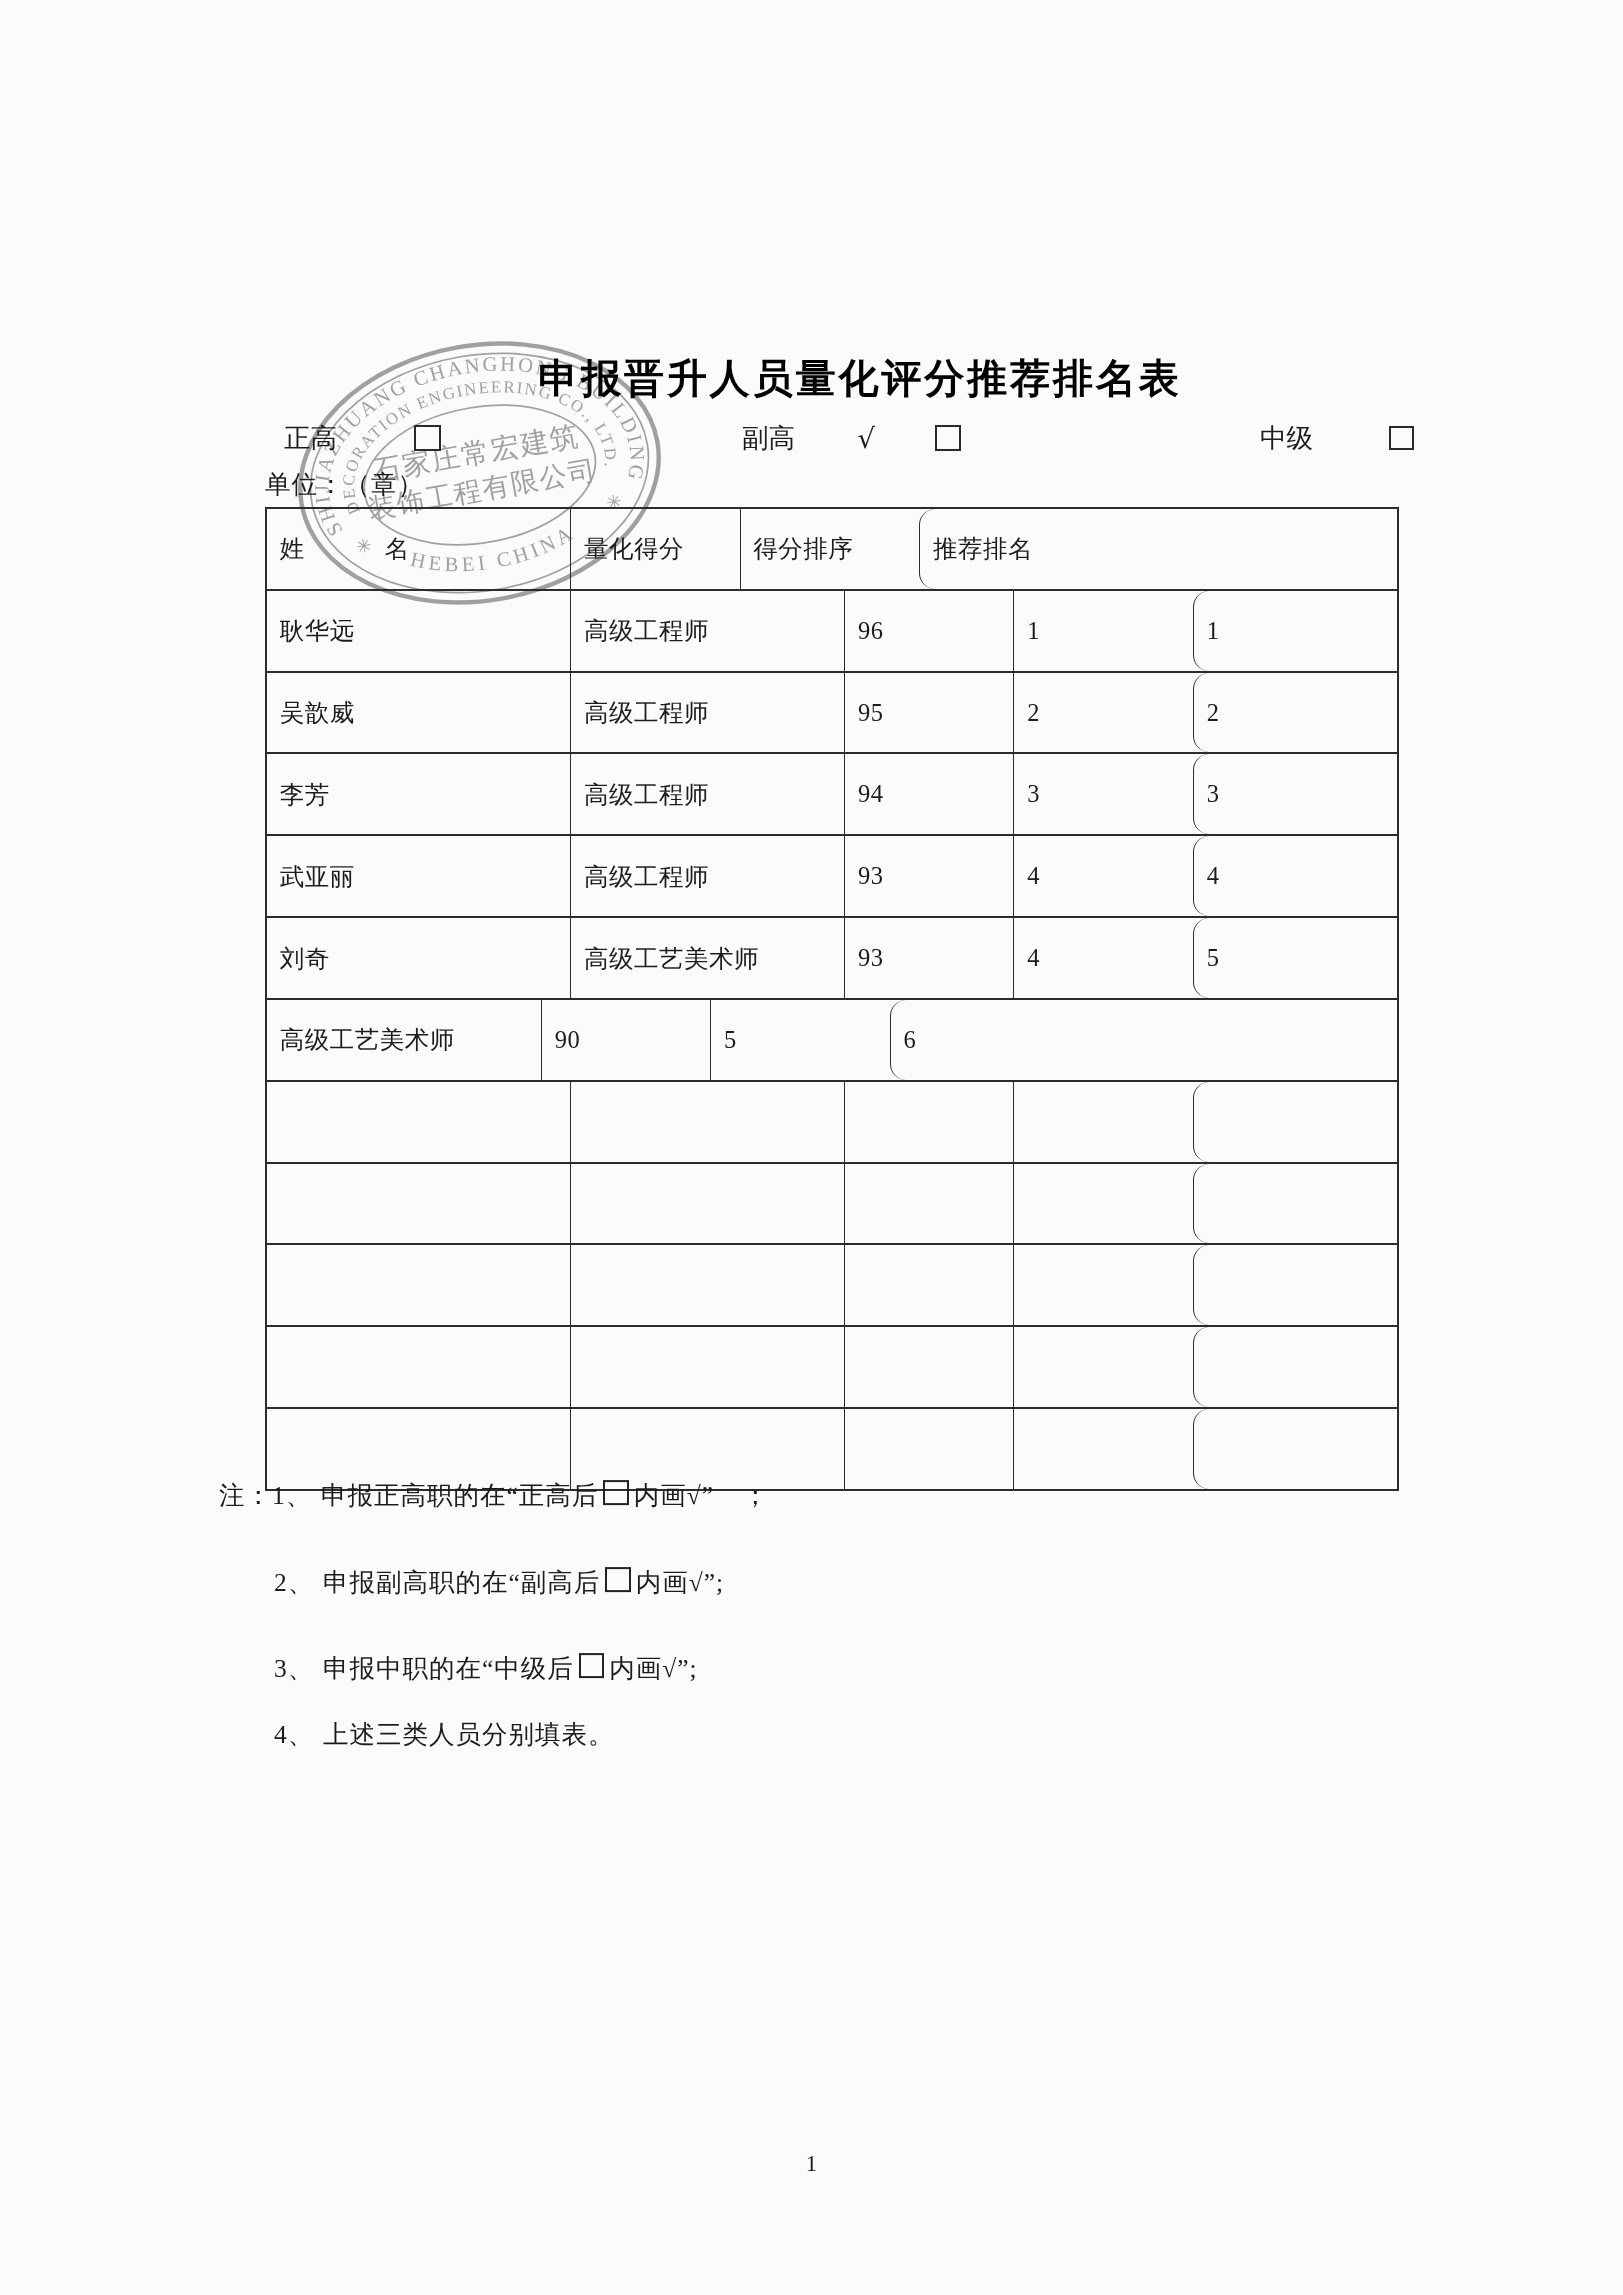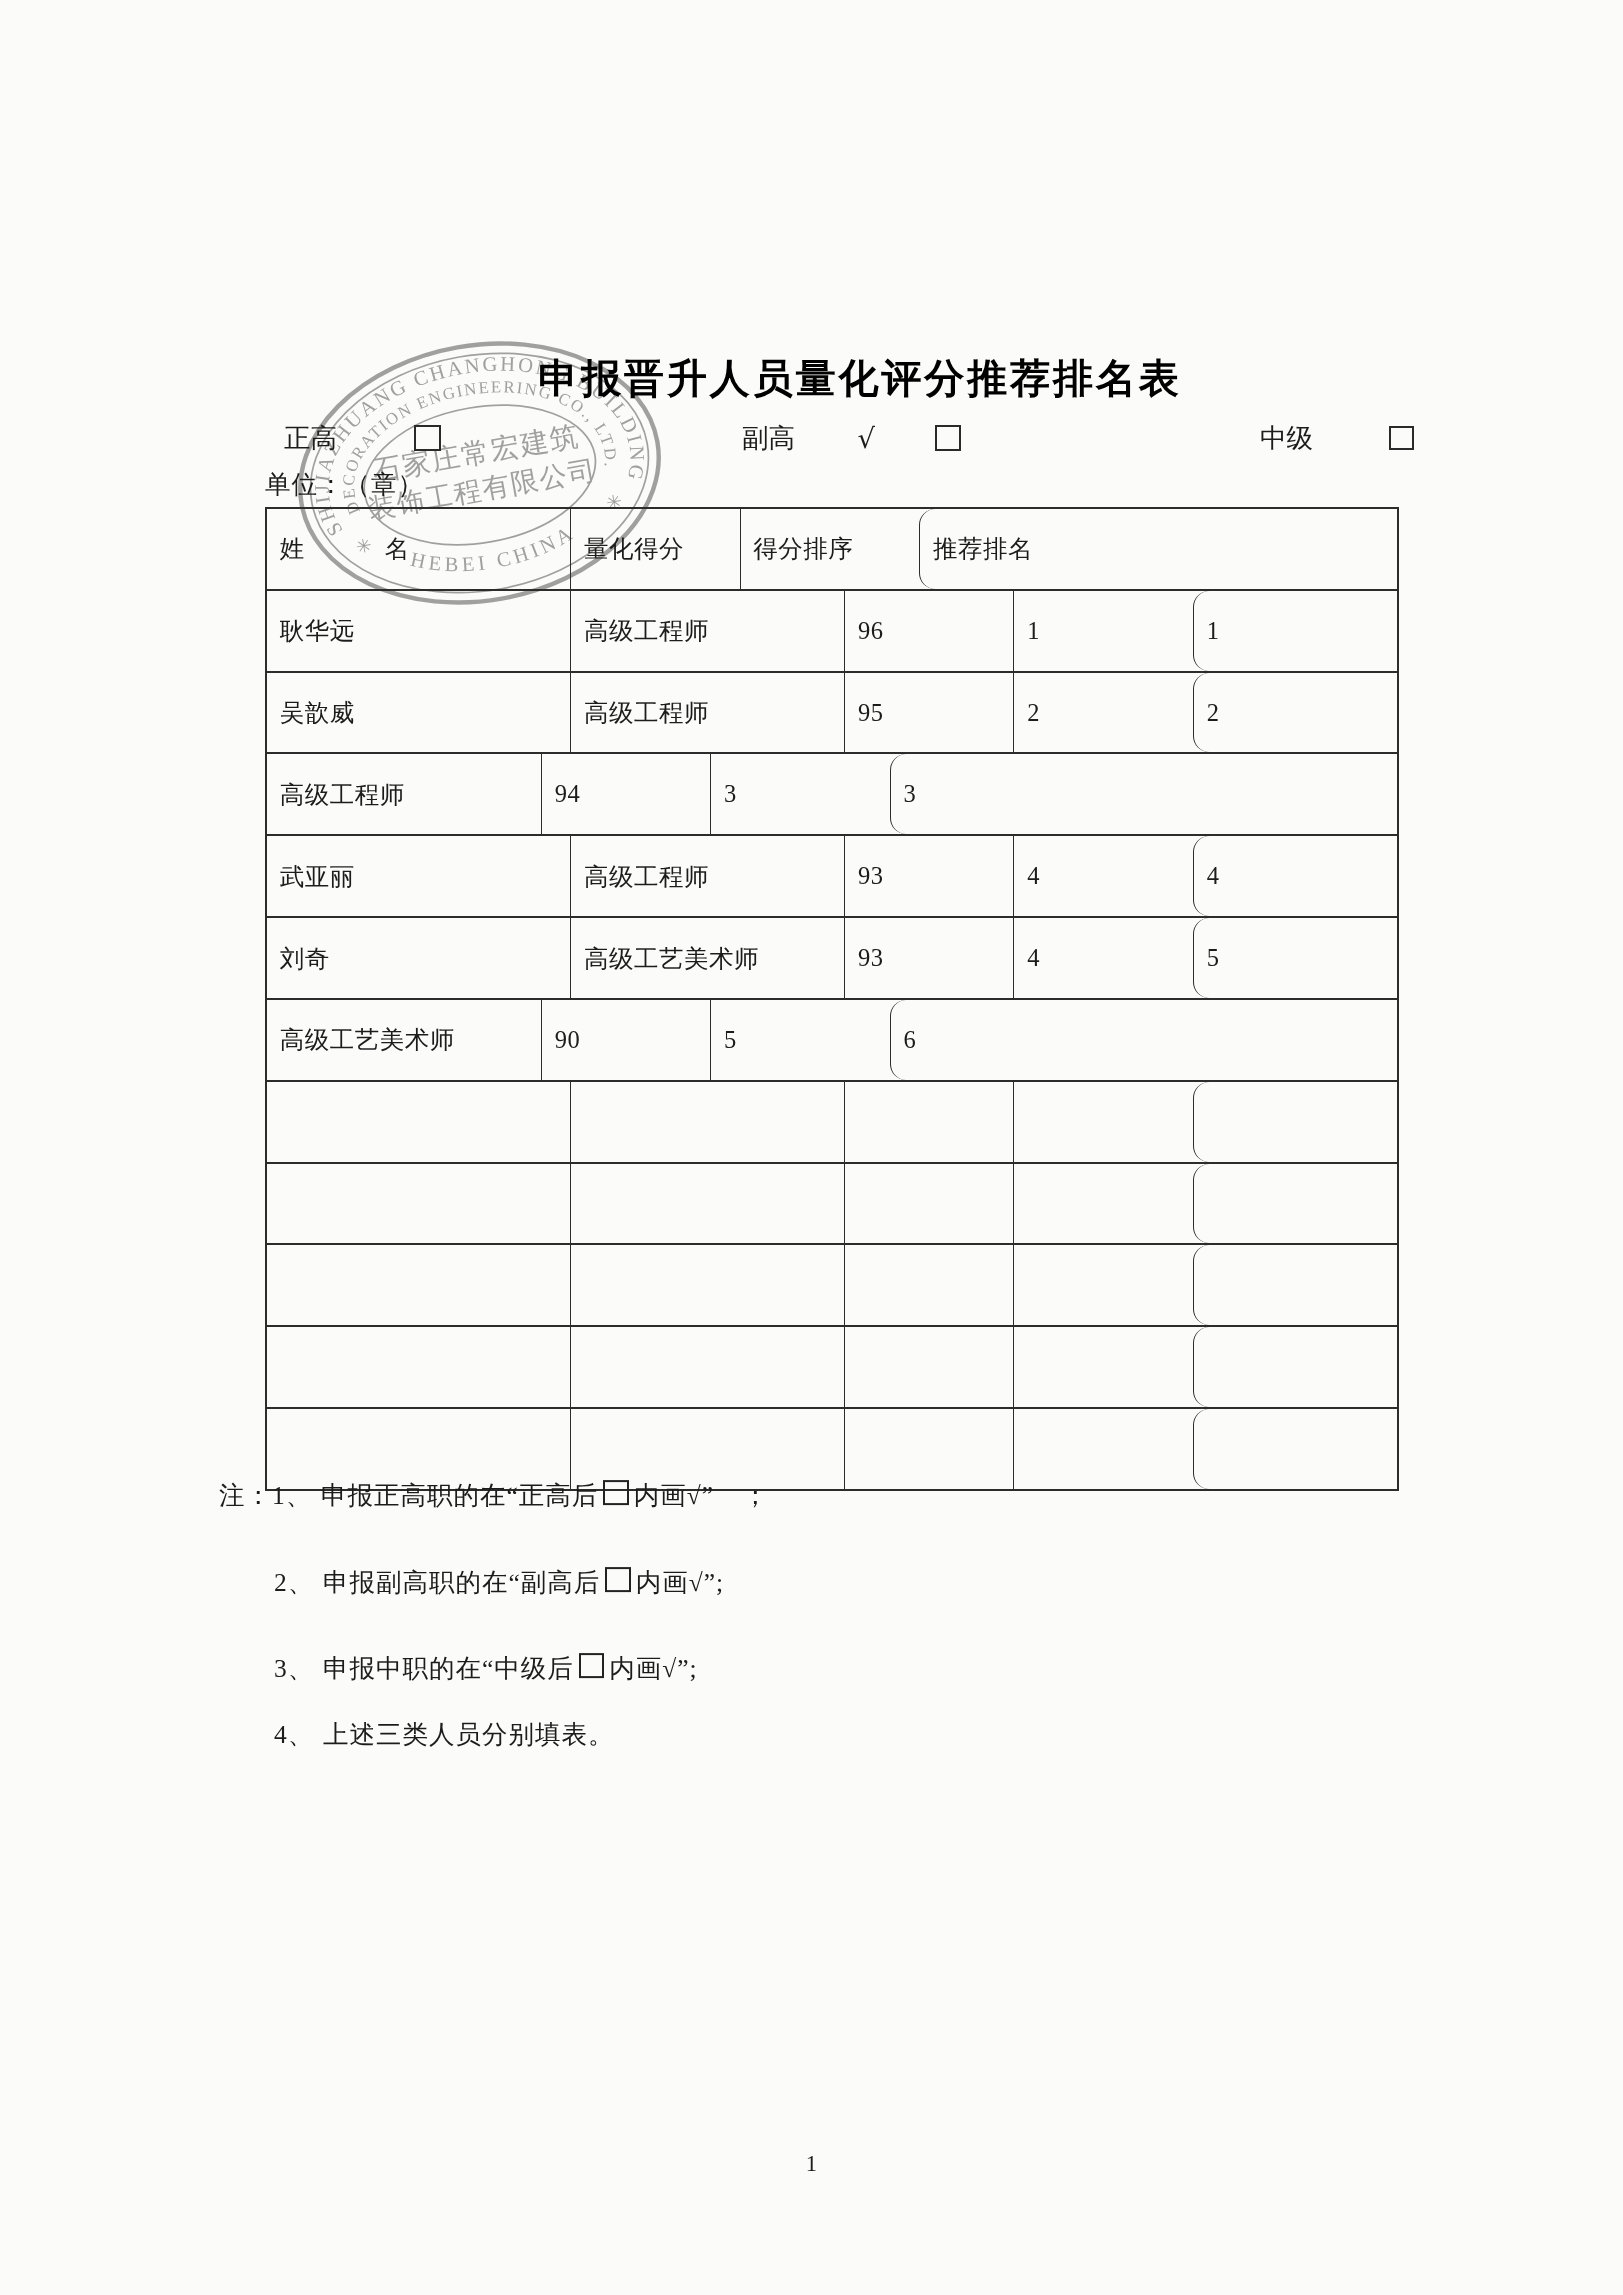--- a/index.html
+++ b/index.html
@@ -138,20 +138,21 @@
       <div class="tcell c-rank">1</div>
     </div>
     <div class="trow">
       <div class="tcell c-name">吴歆威</div>
       <div class="tcell c-qual">高级工程师</div>
       <div class="tcell c-score">95</div>
       <div class="tcell c-order">2</div>
       <div class="tcell c-rank">2</div>
     </div>
     <div class="trow">
+      <div class="tcell c-name">李芳</div>
       <div class="tcell c-qual">高级工程师</div>
       <div class="tcell c-score">94</div>
       <div class="tcell c-order">3</div>
       <div class="tcell c-rank">3</div>
     </div>
     <div class="trow">
       <div class="tcell c-name">武亚丽</div>
       <div class="tcell c-qual">高级工程师</div>
       <div class="tcell c-score">93</div>
       <div class="tcell c-order">4</div>

